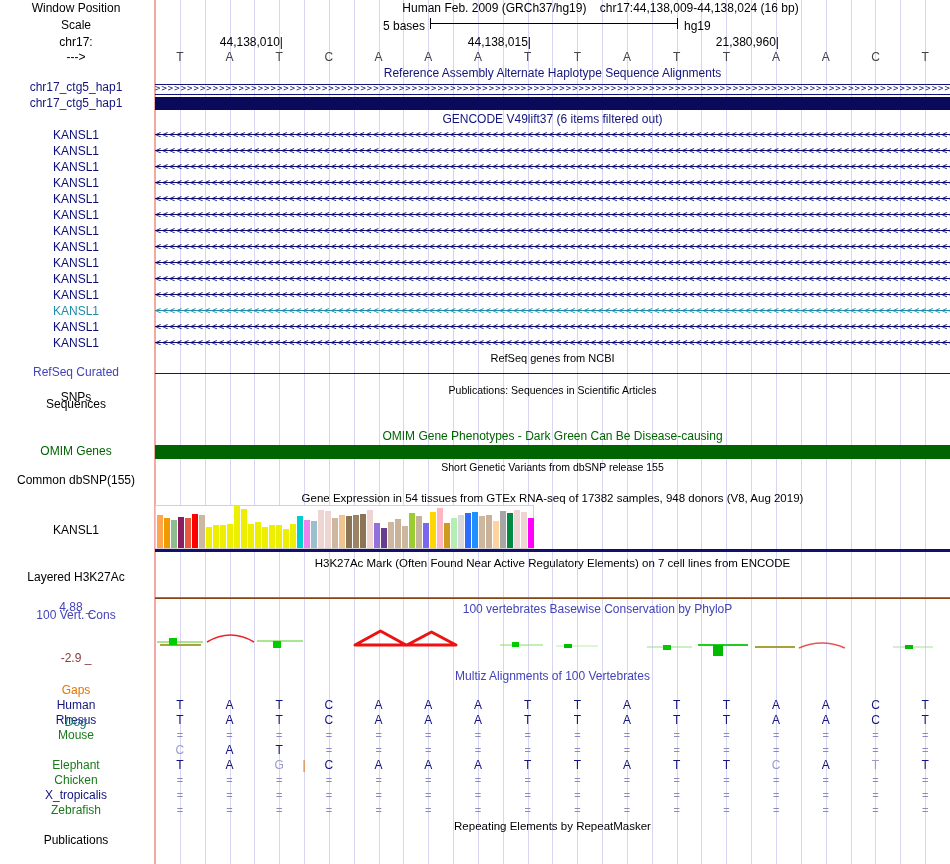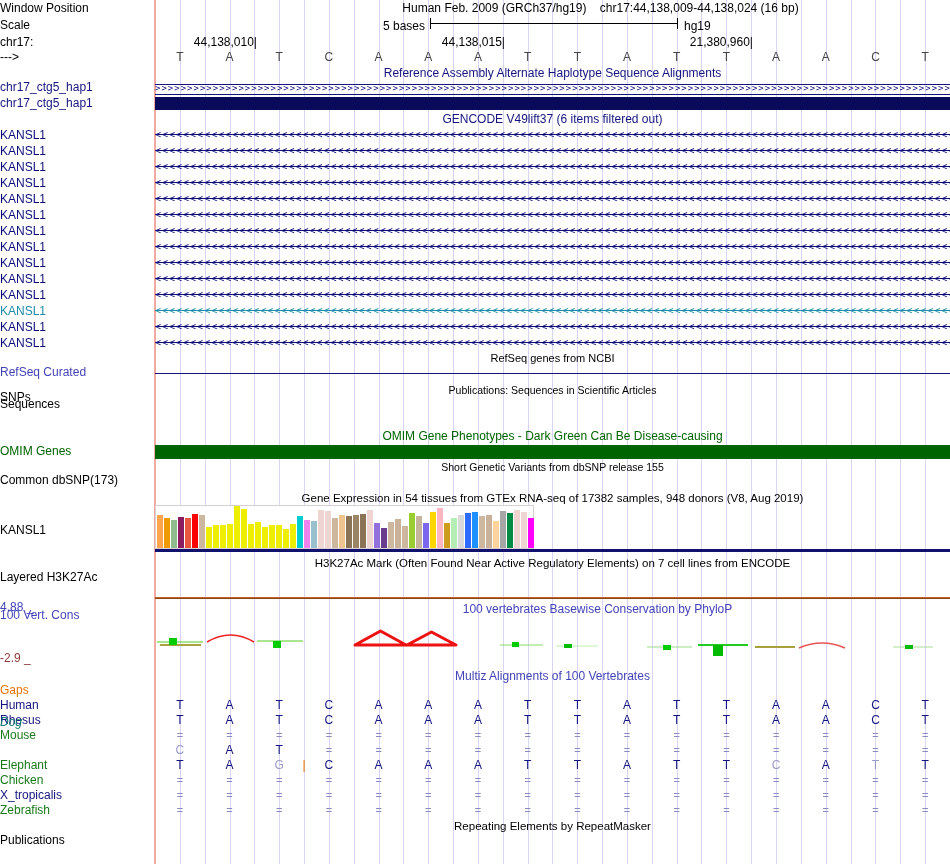--- a/index.html
+++ b/index.html
@@ -1,42 +1,42 @@
 <!DOCTYPE html>
 <html><head>
 <meta charset="utf-8">
 <style>
   html,body{margin:0;padding:0;background:#fff;}
   #canvas{position:relative;width:950px;height:864px;background:#fff;overflow:hidden;
     font-family:"Liberation Sans","DejaVu Sans",sans-serif;font-size:12px;color:#000;}
   #grid{position:absolute;left:155px;top:0;width:795px;height:864px;
     background-image:repeating-linear-gradient(to right,#d6d6f2 0,#d6d6f2 1px,transparent 1px,transparent 24.84px);z-index:0;}
   #startline{position:absolute;left:154px;top:0;width:2px;height:864px;background:#f2a9a4;z-index:1;}
-  .lbl{position:absolute;left:0;width:152px;text-align:left;white-space:nowrap;z-index:3;line-height:13px;}
+  .lbl{position:absolute;left:0;width:152px;text-align:center;white-space:nowrap;z-index:3;line-height:13px;}
   .title{position:absolute;left:155px;width:795px;text-align:center;white-space:nowrap;z-index:3;line-height:13px;}
   .abs{position:absolute;z-index:2;}
   .cell{position:absolute;width:26px;margin-left:-13px;text-align:center;z-index:3;line-height:13px;}
   #hap-chevrons{position:absolute;left:155px;top:84px;width:795px;height:9px;z-index:2;
     border-top:1px solid #14147E;border-bottom:1px solid #14147E;overflow:hidden;
     font-family:"DejaVu Sans Mono",monospace;font-size:9px;line-height:7px;letter-spacing:1px;color:#14147E;}
   #hap-solid{position:absolute;left:155px;top:97px;width:795px;height:13px;background:#0A0A5A;z-index:2;}
   .gene-row{position:absolute;left:155px;width:795px;height:10px;overflow:hidden;z-index:2;
     font-family:"DejaVu Sans Mono",monospace;font-size:10px;line-height:10px;letter-spacing:1px;}
   #refseq-line{position:absolute;left:155px;top:373px;width:795px;height:1px;background:#14147E;z-index:2;}
   #omim-bar{position:absolute;left:155px;top:445px;width:795px;height:14px;background:#006400;z-index:2;}
   #gtex-box{position:absolute;left:155px;top:505px;width:379px;height:44px;background:#fff;
     border:1px solid #d8d0d0;box-sizing:border-box;z-index:2;}
   .gtex-bar{position:absolute;bottom:0;width:6px;z-index:3;}
   #gtex-baseline{position:absolute;left:155px;top:549px;width:795px;height:3px;background:#10106E;z-index:4;}
   #h3k-line{position:absolute;left:155px;top:597px;width:795px;height:2px;z-index:2;
     background:linear-gradient(to bottom,#c3622b 0 1px,#8b4513 1px 2px);}
   #wiggle{position:absolute;left:0;top:0;width:950px;height:864px;z-index:3;pointer-events:none;}
   #ruler{position:absolute;top:18px;height:11px;border-left:1px solid #000;border-right:1px solid #000;z-index:2;
     background:linear-gradient(to bottom,transparent 0 5px,#000 5px 6px,transparent 6px);}
-  .coord{position:absolute;width:130px;text-align:right;white-space:nowrap;z-index:3;line-height:13px;}
+  .coord{position:absolute;width:130px;text-align:right;white-space:nowrap;z-index:3;line-height:13px;margin-left:26px;}
 </style>
 </head>
 <body>
 
 <div id="canvas">
   <div id="grid"></div>
   <div id="startline"></div>
 
   <div class="title" style="top:2px;transform:translateX(48px);">
     <span>Human Feb. 2009 (GRCh37/hg19)</span>&nbsp;&nbsp;&nbsp;
@@ -192,21 +192,21 @@
       <div class="lbl" style="top: 2px; color: rgb(0, 0, 0);">Window Position</div>
       <div class="lbl" style="top: 19px; color: rgb(0, 0, 0);">Scale</div>
       <div class="lbl" style="top: 36px; color: rgb(0, 0, 0);">chr17:</div>
       <div class="lbl" style="top: 51px; color: rgb(0, 0, 0);">---&gt;</div>
       <div class="lbl" style="top: 81px; color: rgb(20, 20, 126);">chr17_ctg5_hap1</div>
       <div class="lbl" style="top: 97px; color: rgb(20, 20, 126);">chr17_ctg5_hap1</div>
       <div class="lbl" style="top: 366px; color: rgb(67, 67, 184);">RefSeq Curated</div>
       <div class="lbl" style="top: 398px; color: rgb(0, 0, 0);">Sequences</div>
       <div class="lbl" style="top: 391px; color: rgb(0, 0, 0);">SNPs</div>
       <div class="lbl" style="top: 445px; color: rgb(0, 100, 0);">OMIM Genes</div>
-      <div class="lbl" style="top: 474px; color: rgb(0, 0, 0);">Common dbSNP(173)</div>
+      <div class="lbl" style="top: 474px; color: rgb(0, 0, 0);">Common dbSNP(155)</div>
       <div class="lbl" style="top: 524px; color: rgb(0, 0, 0);">KANSL1</div>
       <div class="lbl" style="top: 571px; color: rgb(0, 0, 0);">Layered H3K27Ac</div>
       <div class="lbl" style="top: 601px; color: rgb(67, 67, 184);">4.88 _</div>
       <div class="lbl" style="top: 609px; color: rgb(67, 67, 184);">100 Vert. Cons</div>
       <div class="lbl" style="top: 652px; color: rgb(139, 58, 58);">-2.9 _</div>
       <div class="lbl" style="top: 684px; color: rgb(230, 115, 0);">Gaps</div>
       <div class="lbl" style="top: 699px; color: rgb(20, 20, 126);">Human</div>
       <div class="lbl" style="top: 714px; color: rgb(20, 20, 126);">Rhesus</div>
       <div class="lbl" style="top: 729px; color: rgb(26, 122, 26);">Mouse</div>
       <div class="lbl" style="top: 716px; color: #0f766e; font-style: italic;">Dog</div>

